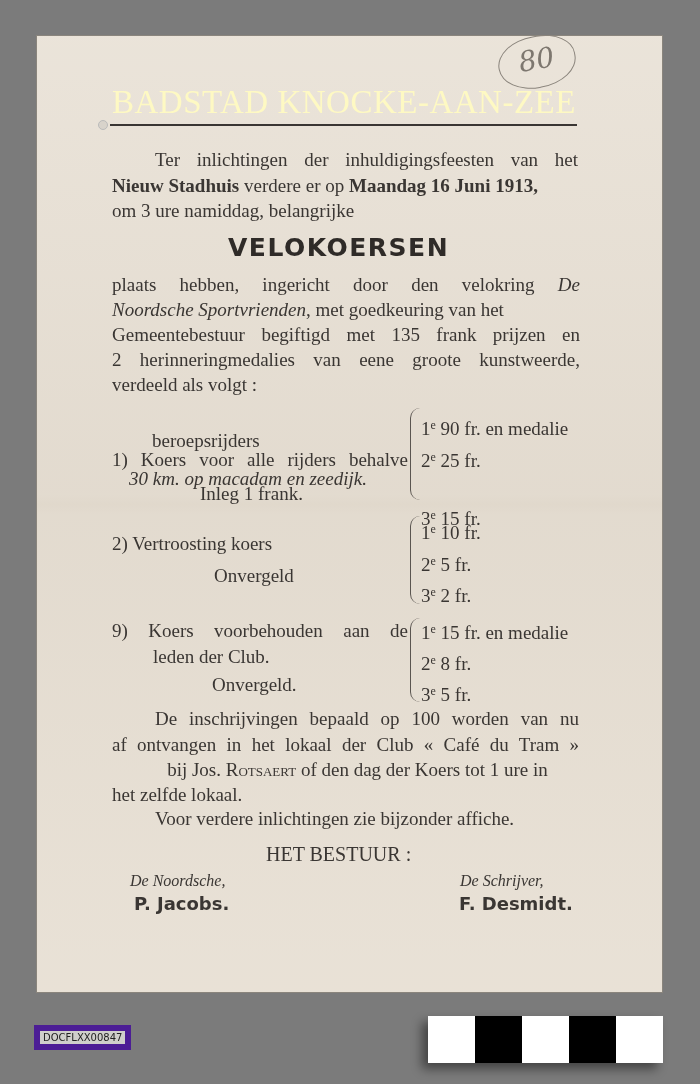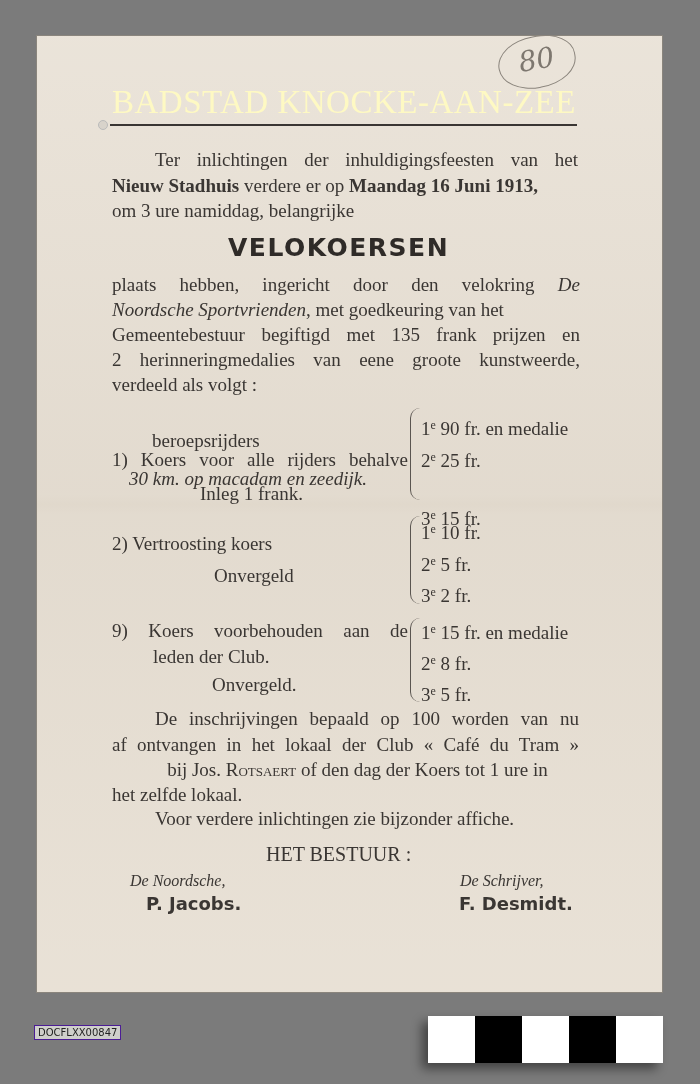--- a/index.html
+++ b/index.html
@@ -37,21 +37,21 @@
   .brace {
     position:absolute; width:10px; border-left:1.5px solid #5a5550;
     border-radius:10px 0 0 10px;
   }
   .sup { font-size:12px; vertical-align:6px; }
   .sc { font-variant:small-caps; }
   .sig-role { position:absolute; font-size:16px; font-style:italic; }
   .sig-name { position:absolute; font-size:18px; font-weight:bold; font-family:"DejaVu Sans", sans-serif; }
   .doc-label {
     position:absolute; left:34px; top:1025px; padding:1px 3px; font-size:10px;
-    font-family:"DejaVu Sans", sans-serif; background:#cfcfcb; color:#222; border:1px solid #4c1d95;
+    font-family:"DejaVu Sans", sans-serif; background:#cfcfcb; color:#222; border:6px solid #4c1d95;
   }
   .bar-strip {
     position:absolute; left:428px; top:1016px; width:235px; height:47px;
     display:flex; box-shadow: -6px 6px 10px rgba(0,0,0,0.45);
   }
   .bar-strip div { flex:1; }
   .dot { position:absolute; width:8px; height:8px; border-radius:50%; background:#d8d3cb; border:1px solid #bbb; }
 </style>
 </head>
 <body>
@@ -114,21 +114,21 @@
 <div class="line" style="left:124px;top:759px;width:467px;text-align:center;">
   <span>bij Jos. </span><span class="sc">Rotsaert</span><span> of den dag der Koers tot 1 ure in</span>
 </div>
 <div class="line" style="left:112px;top:784px;">het zelfde lokaal.</div>
 
 <div class="line" style="left:155px;top:808px;">Voor verdere inlichtingen zie bijzonder affiche.</div>
 
 <div class="line" style="left:266px;top:843px;font-size:20px;">HET BESTUUR :</div>
 
 <div class="sig-role" style="left:130px;top:872px;">De Noordsche,</div>
-<div class="sig-name" style="left:134px;top:893px;margin-left:12px;">P. Jacobs.</div>
+<div class="sig-name" style="left:134px;top:893px;">P. Jacobs.</div>
 <div class="sig-role" style="left:460px;top:872px;">De Schrijver,</div>
 <div class="sig-name" style="left:459px;top:893px;">F. Desmidt.</div>
 
 <div class="doc-label">DOCFLXX00847</div>
 
 <div class="bar-strip">
   <div style="background:#ffffff"></div>
   <div style="background:#000000"></div>
   <div style="background:#ffffff"></div>
   <div style="background:#000000"></div>

